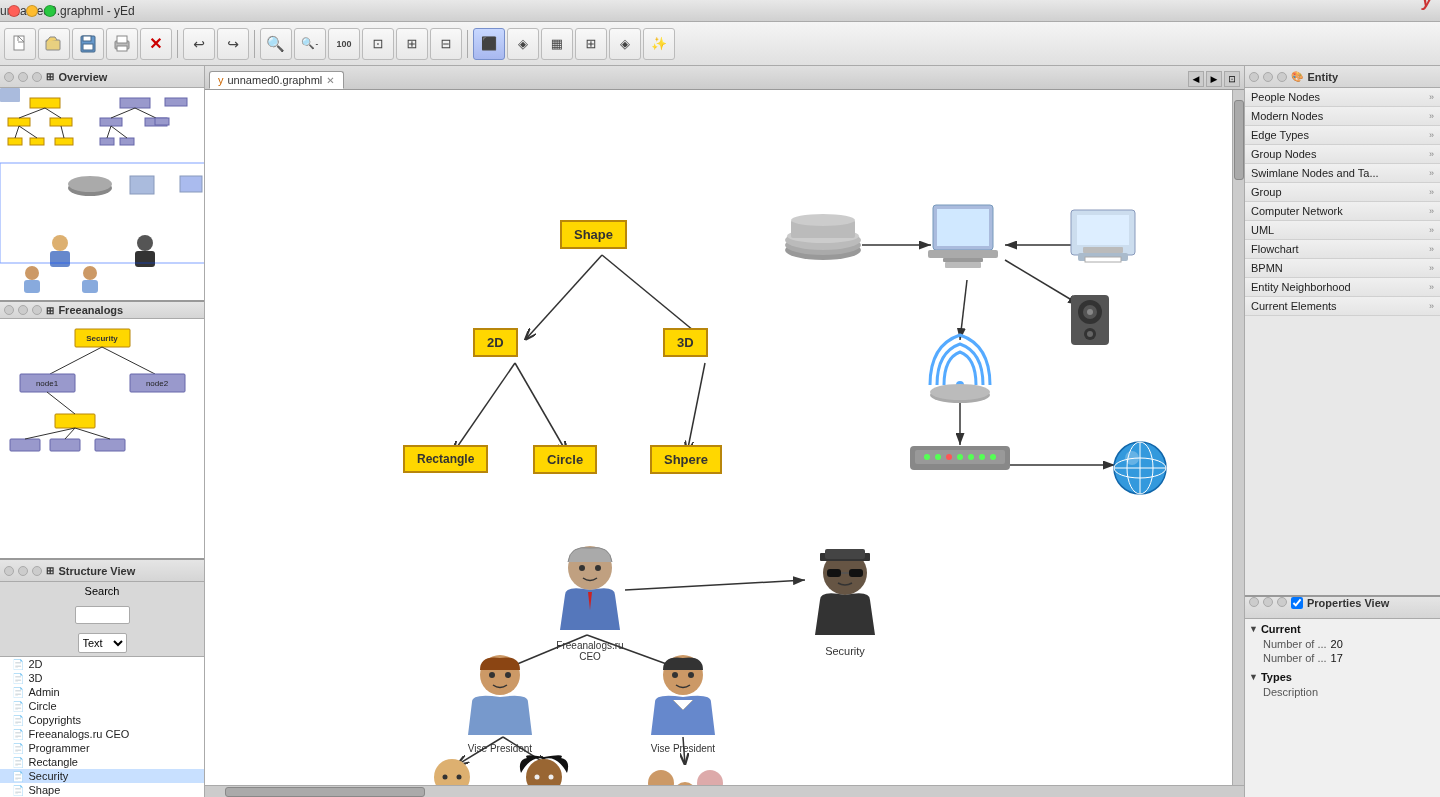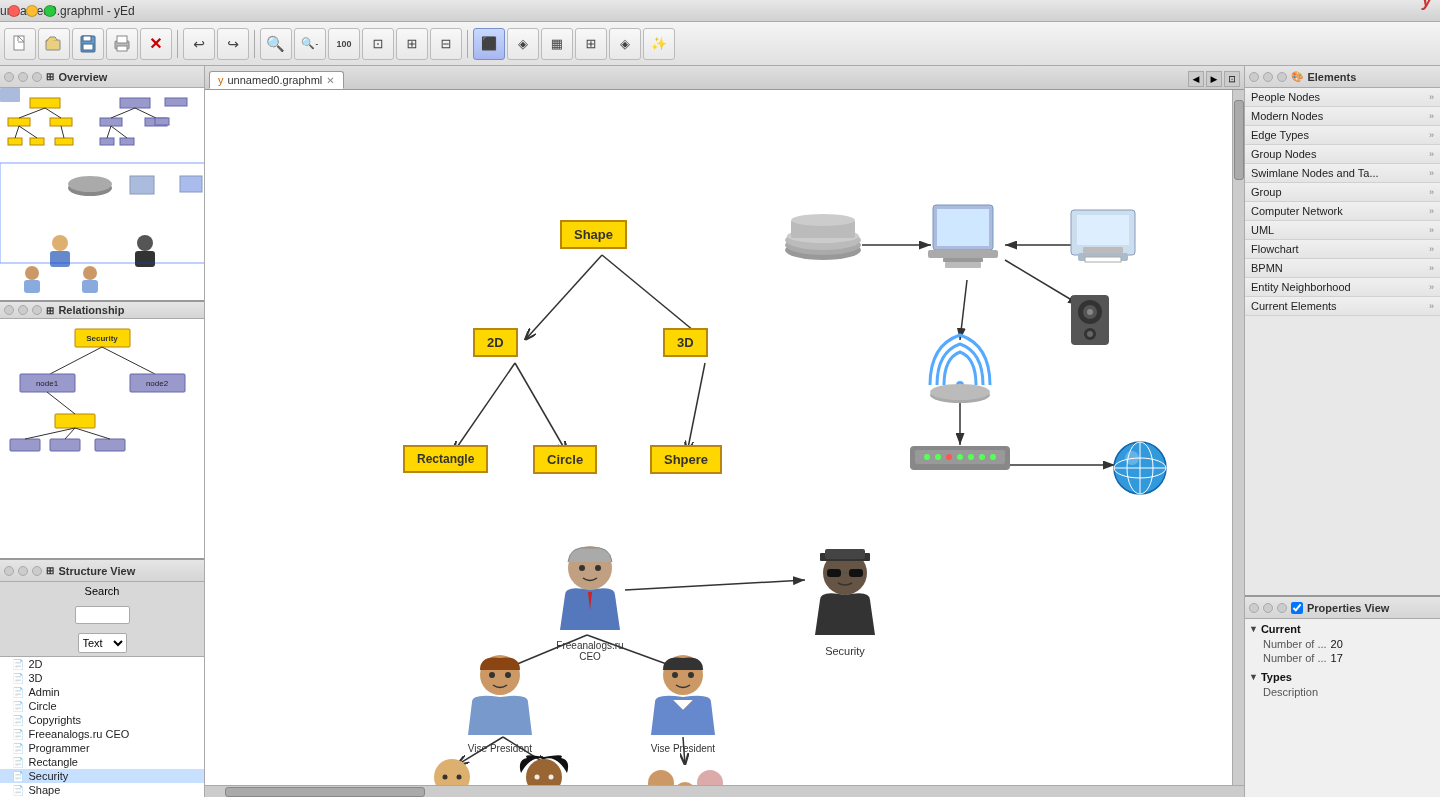--- a/index.html
+++ b/index.html
@@ -299,21 +299,20 @@
     #properties-panel {
       height: 200px;
       display: flex;
       flex-direction: column;
     }
     #properties-header {
       height: 22px;
       background: linear-gradient(to bottom, #e5e5e5, #d5d5d5);
       border-bottom: 1px solid #aaa;
       display: flex;
-      align-items: center;
       padding: 0 4px;
       gap: 4px;
       font-size: 11px;
       font-weight: bold;
       color: #333;
     }
     #properties-body {
       flex: 1;
       background: #f0f0f0;
       padding: 4px;
@@ -524,21 +523,21 @@
         </svg>
       </div>
     </div>
 
     <div id="neighborhood-panel">
       <div class="panel-header">
         <div class="panel-dot"></div>
         <div class="panel-dot"></div>
         <div class="panel-dot"></div>
         <span style="font-size:10px;">⊞</span>
-        <span>Relationship</span>
+        <span>Freeanalogs</span>
       </div>
       <div id="neighborhood-canvas">
         
         <svg width="205" height="236" viewBox="0 0 205 236">
           <rect x="75" y="10" width="55" height="18" fill="#FFD700" stroke="#B8860B" rx="1"></rect>
           <text x="102" y="22" text-anchor="middle" font-size="8" font-weight="bold" fill="#333">Security</text>
           <line x1="102" y1="28" x2="50" y2="55" stroke="#333" stroke-width="1" marker-end="url(#arr)"></line>
           <line x1="102" y1="28" x2="155" y2="55" stroke="#333" stroke-width="1" marker-end="url(#arr)"></line>
           <rect x="20" y="55" width="55" height="18" fill="#9999cc" stroke="#6666aa" rx="1"></rect>
           <text x="47" y="67" text-anchor="middle" font-size="8" fill="#222">node1</text>
@@ -905,21 +904,21 @@
   </div>
 
   <div id="right-panel">
 
     <div id="palette-panel">
       <div id="palette-header">
         <div class="panel-dot"></div>
         <div class="panel-dot"></div>
         <div class="panel-dot"></div>
         <span style="font-size:10px;">🎨</span>
-        <span>Elements</span>
+        <span>Entity</span>
       </div>
       <div id="palette-list">
 
         <div class="palette-item">
           <span>People Nodes</span>
           <span class="palette-chevron">»</span>
         </div>
         <div class="palette-item">
           <span>Modern Nodes</span>
           <span class="palette-chevron">»</span>

